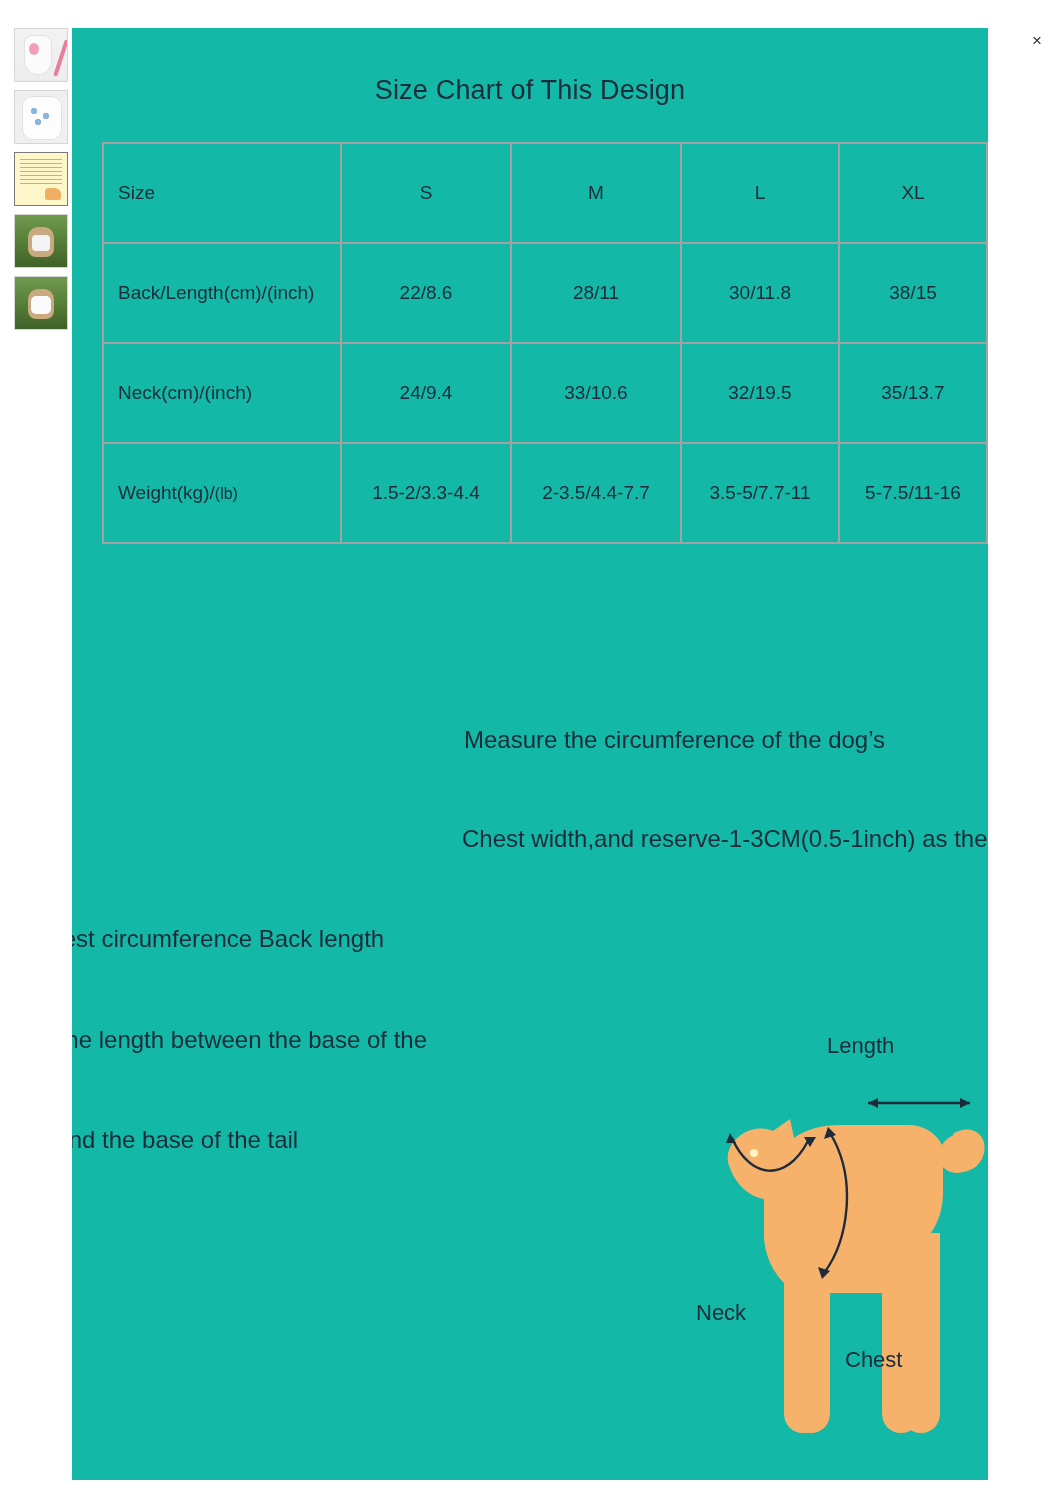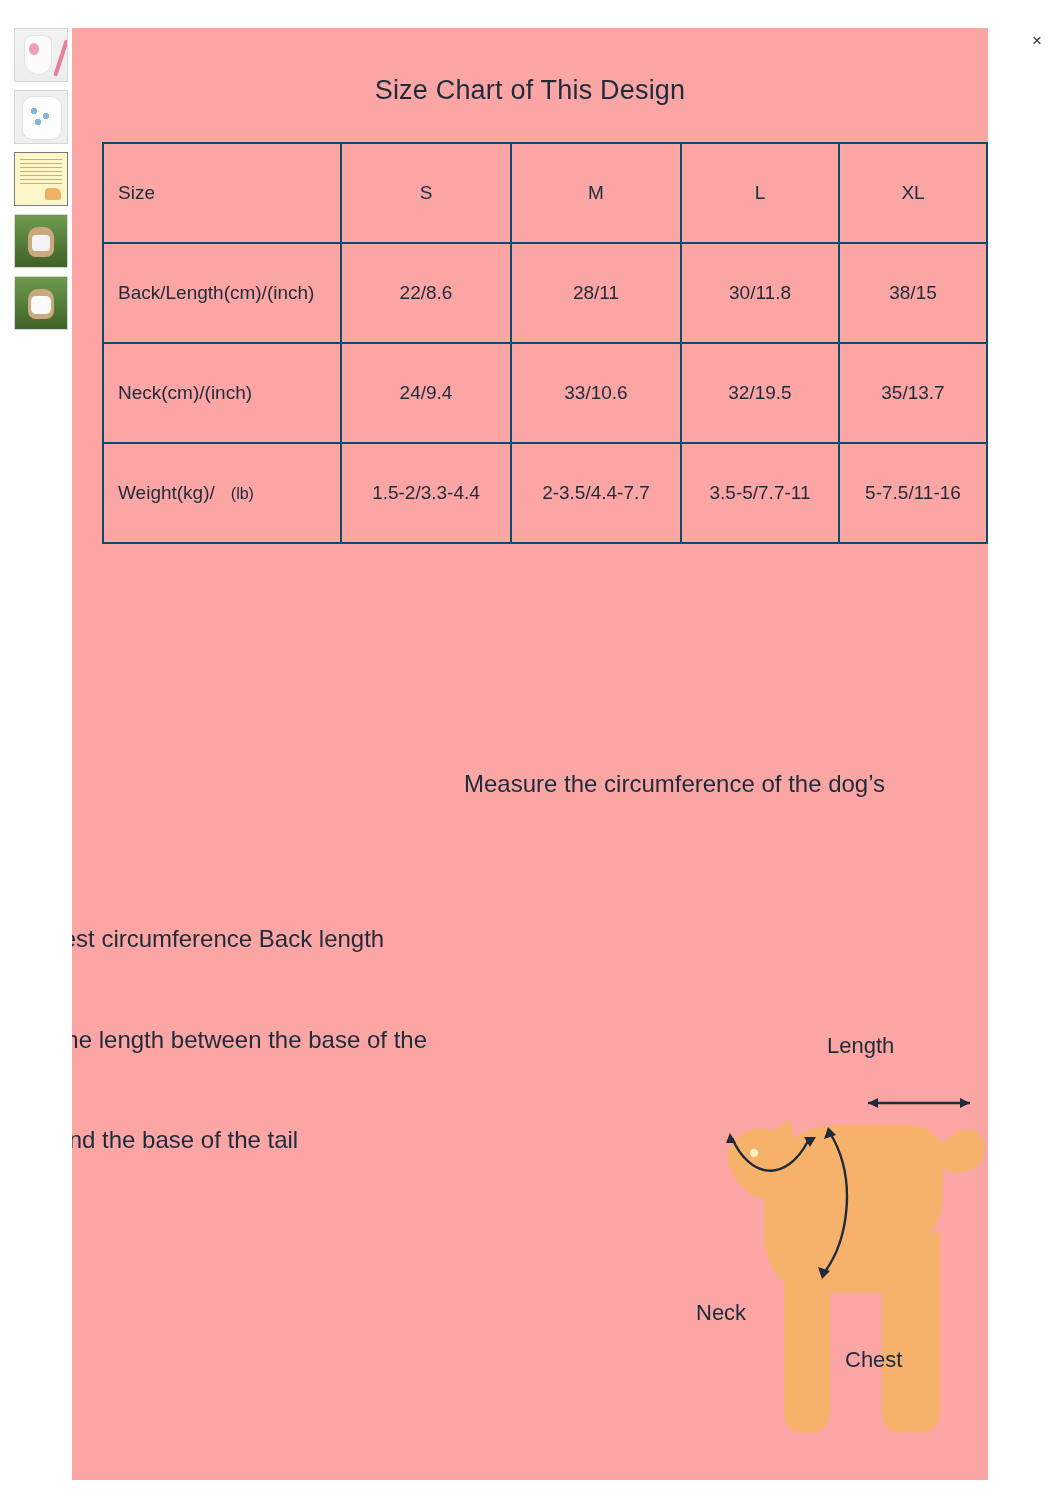--- a/index.html
+++ b/index.html
@@ -112,70 +112,70 @@
   .t5::after {
     content:""; position:absolute; left:16px; top:19px;
     width:20px; height:18px; border-radius:5px; background:#fafafa;
   }
 
   
   .sheet {
     position: absolute;
     left: 72px; top: 28px;
     width: 916px; height: 1452px;
-    background: #fca5a5;
+    background: #14b8a6;
     overflow: hidden;
   }
   .sheet-title {
     position: absolute;
     left: 0; right: 0; top: 47px;
     text-align: center;
     font-size: 27px;
     color: #1d2b3a;
     letter-spacing: .2px;
   }
 
   
   table.size-table {
     position: absolute;
     left: 30px; top: 114px;
     width: 884px;
     border-collapse: collapse;
     table-layout: fixed;
   }
   table.size-table td {
-    border: 2px solid #0c4a6e;
+    border: 2px solid #a3a3a3;
     color: #1d2b3a;
     font-size: 19px;
     text-align: center;
     vertical-align: middle;
     padding: 8px;
     height: 100px;
   }
   table.size-table td.rowhead {
     text-align: left;
     padding-left: 14px;
     font-size: 19px;
   }
   table.size-table col.c0 { width: 238px; }
   table.size-table col.c1 { width: 170px; }
   table.size-table col.c2 { width: 170px; }
   table.size-table col.c3 { width: 158px; }
   table.size-table col.c4 { width: 148px; }
-  .small-unit { font-size: 16px; margin-left: 16px; }
+  .small-unit { font-size: 16px; }
   .vtop { vertical-align: top; padding-top: 10px; }
 
   
   .note {
     position: absolute;
     color: #1d2b3a;
     font-size: 24px;
     white-space: nowrap;
   }
-  .note-1 { left: 392px; top: 698px; margin-top: 44px; }
+  .note-1 { left: 392px; top: 698px; }
   .note-2 { left: 390px; top: 797px; }
   .note-3 { left: -80px; top: 897px; }
   .note-4 { left: -80px; top: 998px; }
   .note-5 { left: -78px; top: 1098px; }
 
   
   .diagram {
     position: absolute;
     left: 600px; top: 955px;
     width: 316px; height: 490px;
@@ -256,20 +256,21 @@
           </td>
           <td>1.5-2/3.3-4.4</td>
           <td>2-3.5/4.4-7.7</td>
           <td>3.5-5/7.7-11</td>
           <td>5-7.5/11-16</td>
         </tr>
       </tbody>
     </table>
 
     <div class="note note-1">Measure the circumference of the dog’s</div>
+    <div class="note note-2">Chest width,and reserve-1-3CM(0.5-1inch) as the</div>
     <div class="note note-3">tual chest circumference Back length</div>
     <div class="note note-4">asure the length between the base of the</div>
     <div class="note note-5">Neck and the base of the tail</div>
 
     <div class="diagram">
       <svg class="dog-svg" width="316" height="490" viewBox="0 0 316 490">
 
         <path fill="#f6b26b" d="
           M58,185
           C52,172 58,158 72,150

